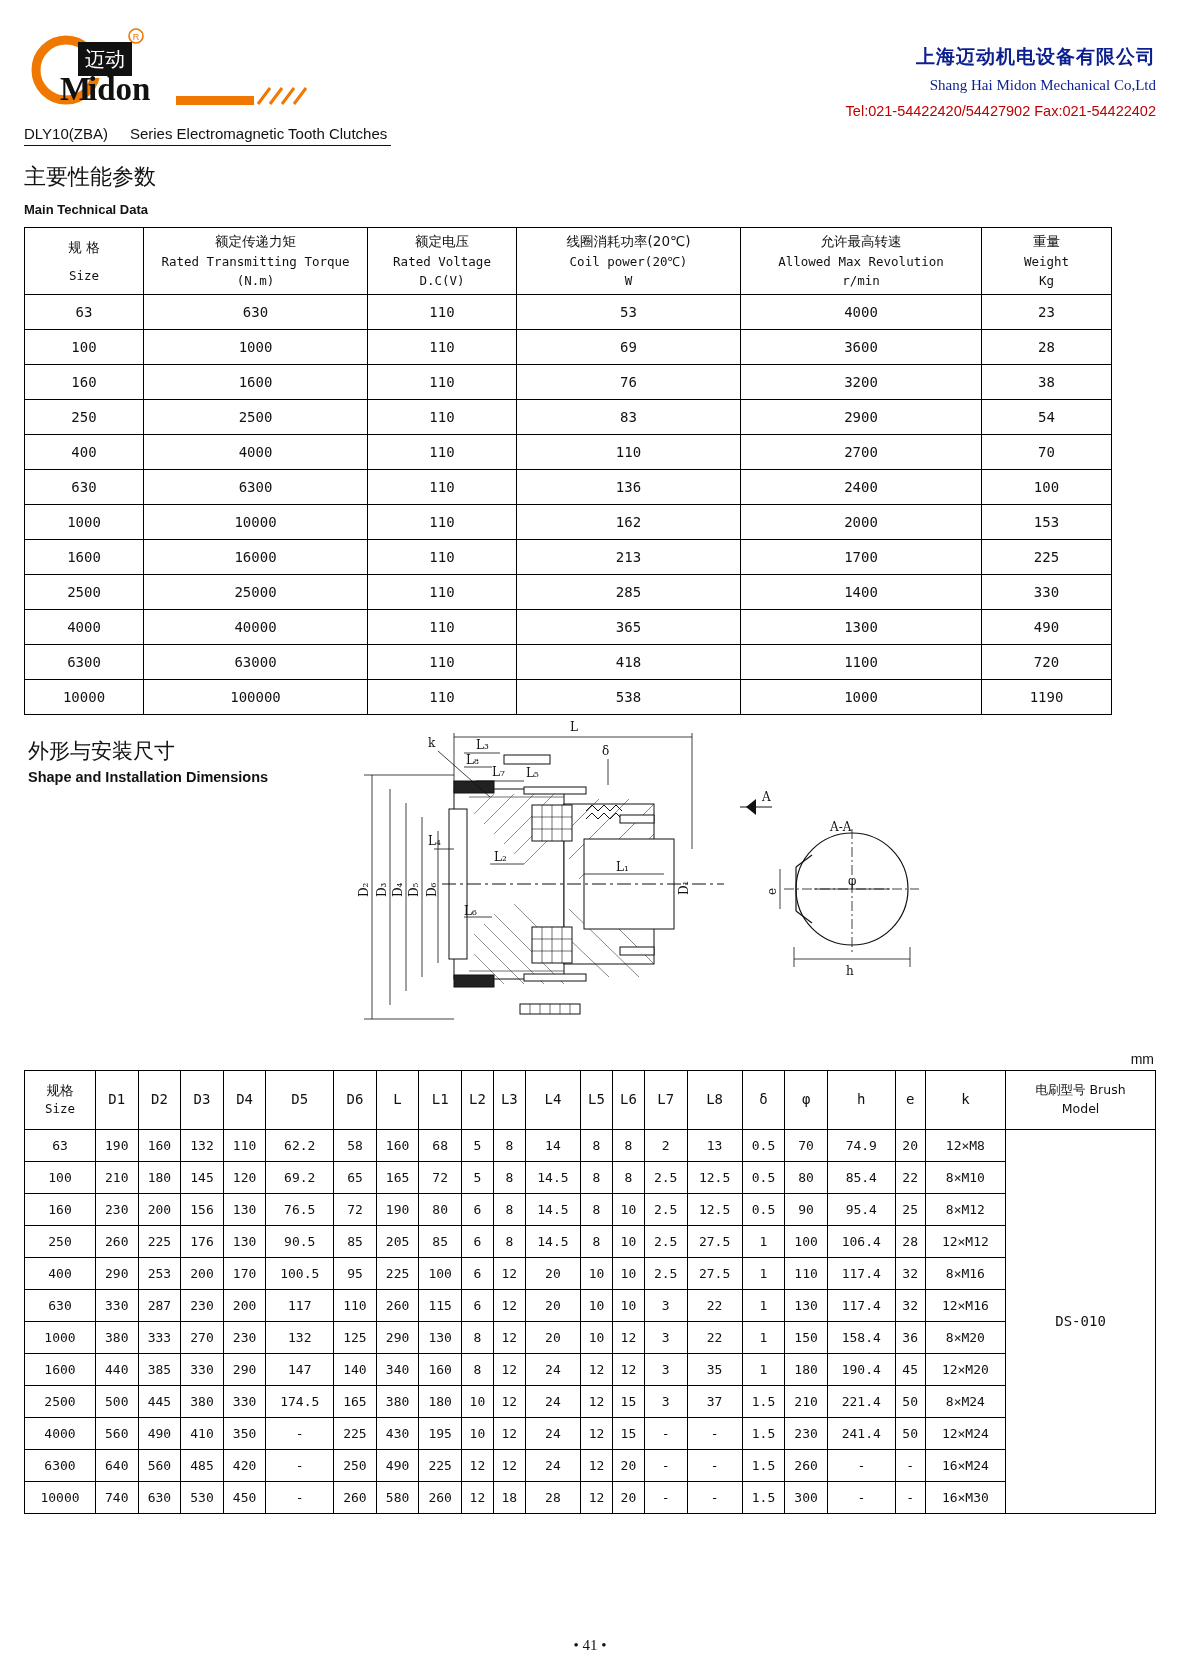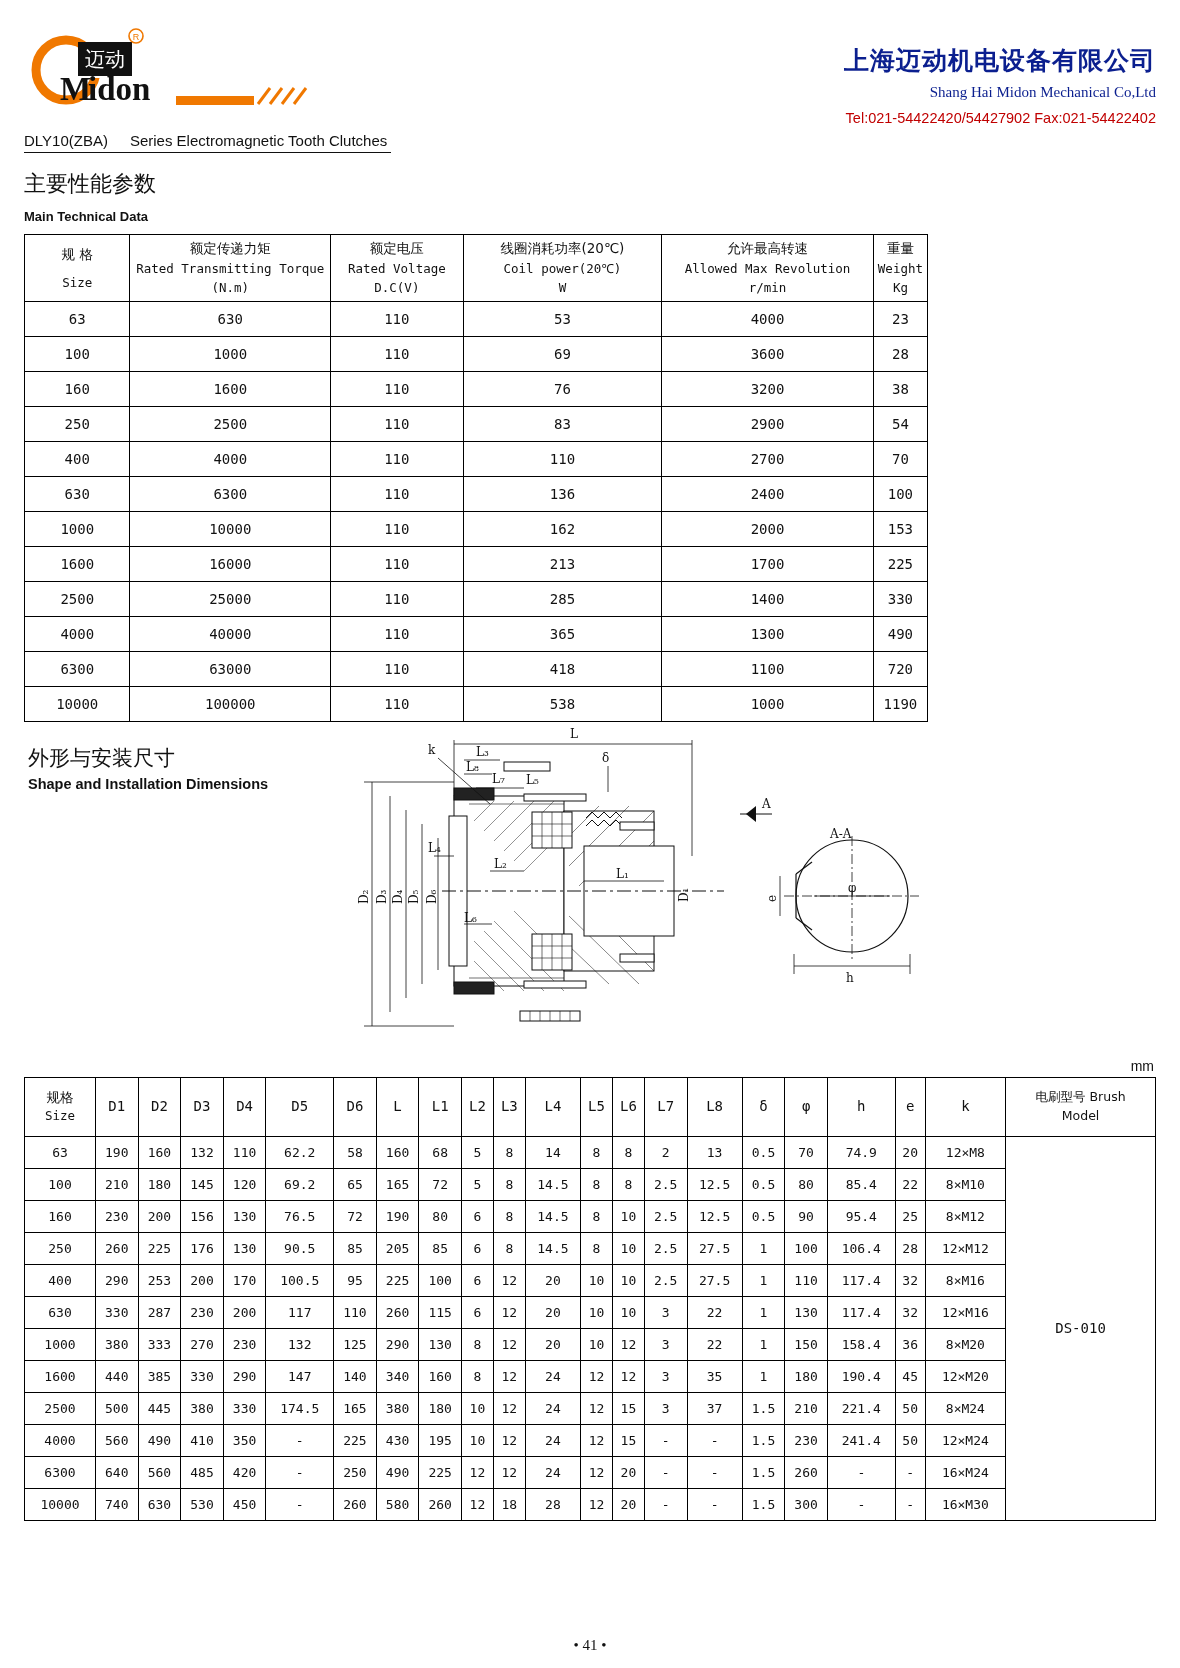--- a/index.html
+++ b/index.html
@@ -24,21 +24,21 @@
     padding:18px 24px 0 24px;
   }
   .logo{
     position:relative; width:290px; height:100px;
   }
   .logo svg{display:block;}
   .company{
     text-align:right; padding-top:26px;
   }
   .company .cn{
-    font-size:25px; font-weight:bold; color:#0b1f8f; letter-spacing:1px;
+    font-size:19px; font-weight:bold; color:#0b1f8f; letter-spacing:1px;
     font-family:Liberation Mono, monospace;
   }
   .company .en{
     font-size:15px; color:#0b1f8f; margin-top:7px;
     font-family:"Liberation Serif", serif;
   }
   .company .tel{
     font-size:14.5px; color:#c00000; margin-top:9px;
     font-family:"Liberation Sans", sans-serif;
   }
@@ -56,21 +56,21 @@
     font-family:"Liberation Sans", sans-serif;
   }
   .title-en .sp{ display:inline-block; width:22px; }
 
   .sec{ padding:16px 24px 0 24px; }
   .sec-cn{ font-size:22px; font-family:"DejaVu Sans", sans-serif; }
   .sec-en{ font-size:13px; font-weight:bold; margin-top:10px; }
 
   
   table{ border-collapse:collapse; width:100%; }
-  .tbl1{ margin:10px 24px 0 24px; width:904px; }
+  .tbl1{ margin:10px 24px 0 24px; width:1088px; }
   .tbl1 td,.tbl1 th{
     border:1.1px solid #000;
     text-align:center;
     font-size:14px;
     font-family:"DejaVu Sans Mono", monospace;
     padding:4px 2px;
     height:22px;
   }
   .tbl1 thead td{
     padding:3px 4px; font-size:13.5px; line-height:1.55;

